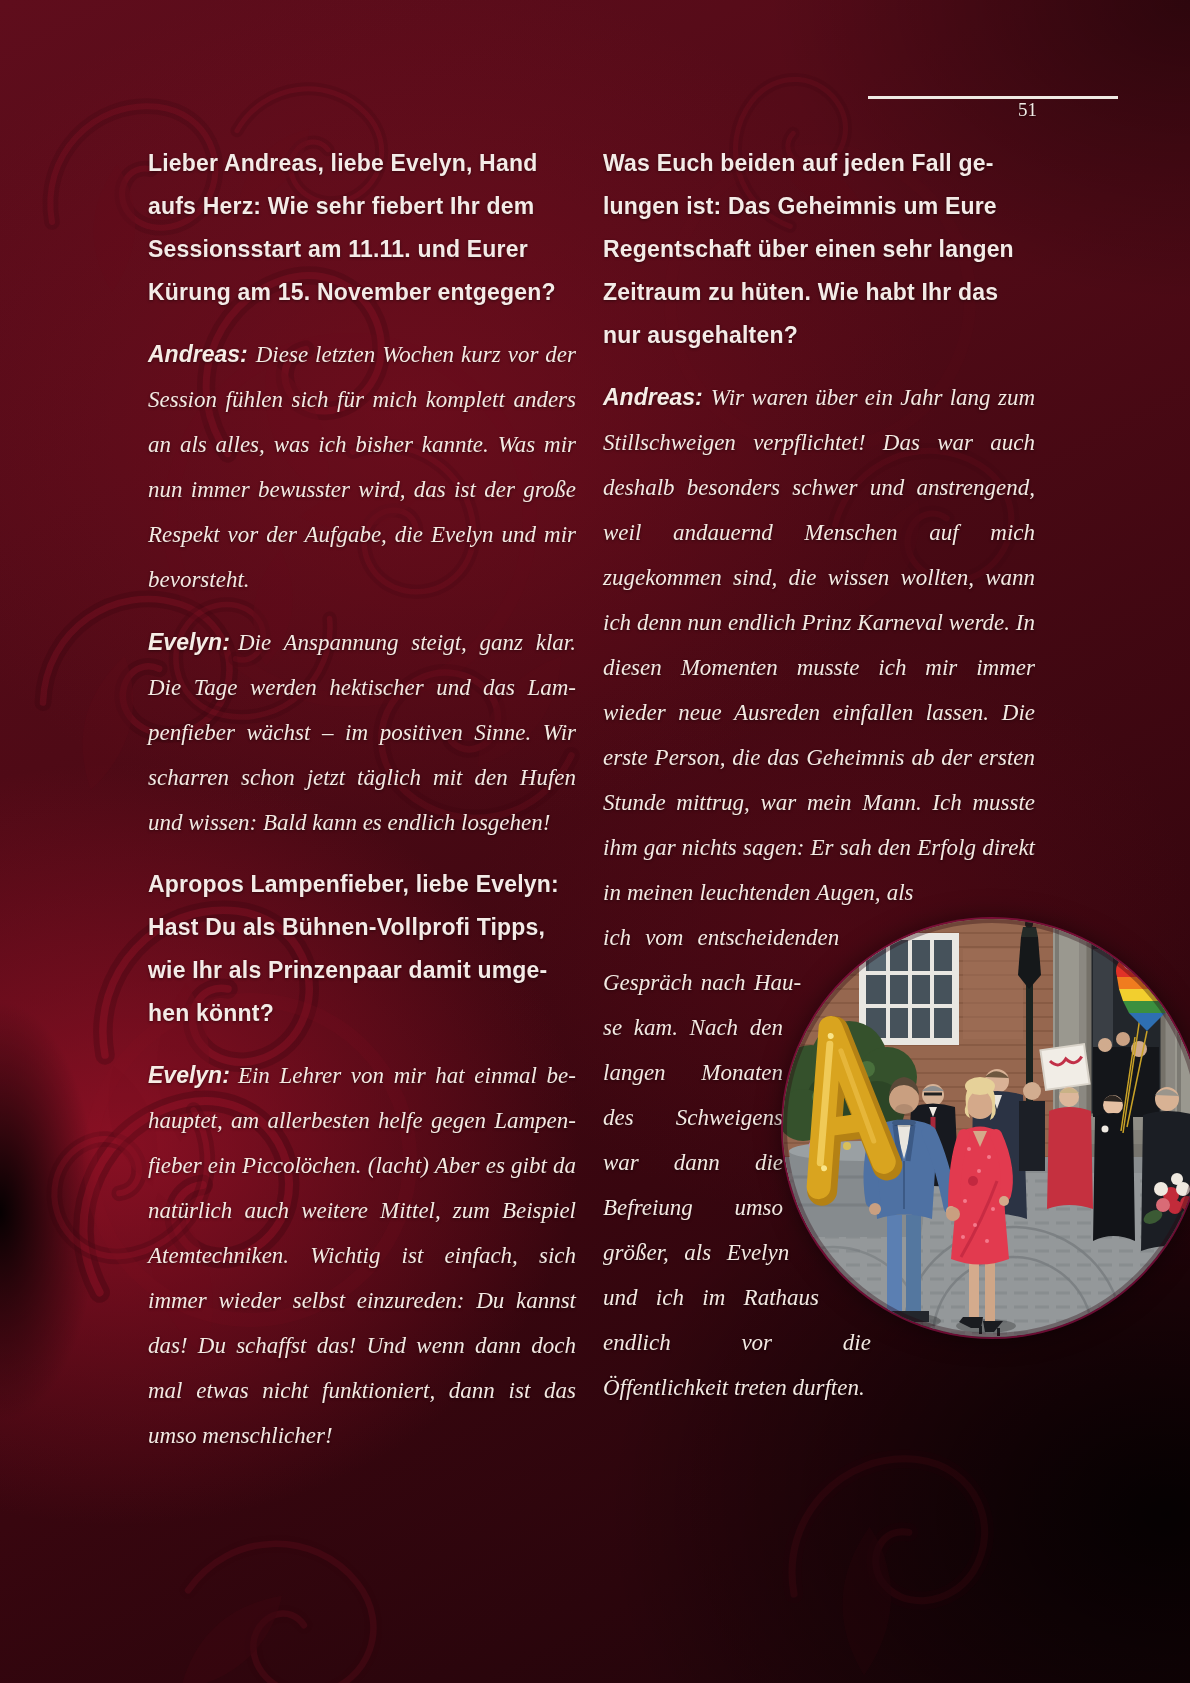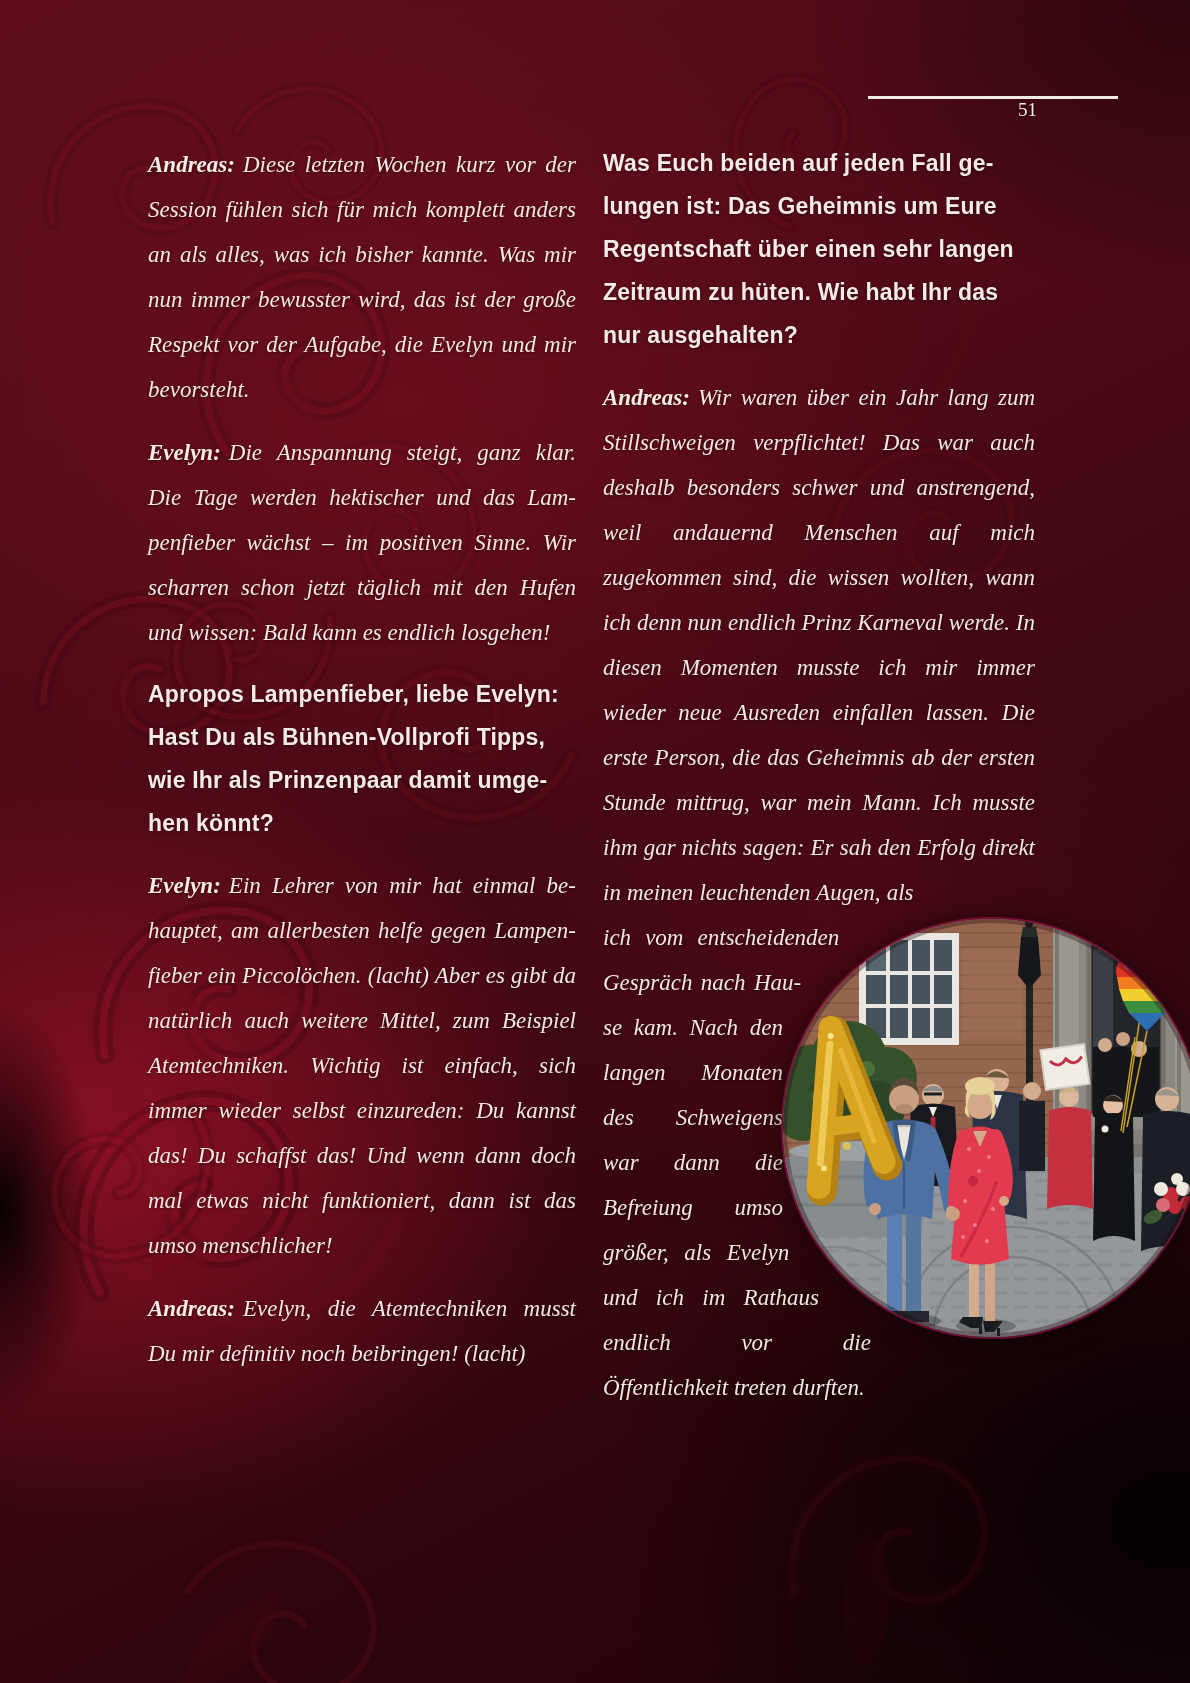--- a/index.html
+++ b/index.html
@@ -32,21 +32,21 @@
     font:700 23px/43px "Liberation Sans", sans-serif;
     letter-spacing:.2px;color:#f4ebe7;margin:0 0 18px 0;
     text-shadow:0 1px 3px rgba(0,0,0,.45);
   }
   .a{
     font:italic 400 23px/45px "Liberation Serif", serif;
     color:#f3e9e2;margin:0 0 18px 0;text-align:justify;
     text-shadow:0 1px 3px rgba(0,0,0,.45);
   }
   .speaker{
-    font-family:Liberation Serif, serif;font-weight:700;font-style:italic;
+    font-family:Liberation Sans, sans-serif;font-weight:700;font-style:italic;
     margin-right:.35em;color:#f6ece5;
   }
   
   .wrap-spacer{
     float:right;width:252px;height:1195px;
     shape-outside:circle(227px at 209px 986px);
   }
   .photo{
     position:absolute;left:783px;top:919px;width:418px;height:418px;
     border-radius:50%;overflow:hidden;
@@ -85,25 +85,25 @@
     <circle cx="820" cy="300" r="150" fill="none" stroke="#6d0d1d" stroke-width="12" opacity=".14"></circle>
     <circle cx="250" cy="1160" r="160" fill="none" stroke="#8f1226" stroke-width="14" opacity=".22"></circle>
   </svg>
 
   <div class="rule"></div>
   <div class="pagenum">51</div>
 
   <div class="cols">
 
     <div class="col col-left">
+      <p class="q"><span>Lieber Andreas, liebe Evelyn, Hand aufs Herz: Wie sehr fiebert Ihr dem Sessionsstart am 11.11. und Eurer Kürung am 15. November entgegen?</span></p>
       <p class="a"><span class="speaker">Andreas:</span><span>Diese letzten Wochen kurz vor der Session fühlen sich für mich komplett an­ders an als alles, was ich bisher kannte. Was mir nun immer bewusster wird, das ist der große Respekt vor der Aufgabe, die Evelyn und mir bevorsteht.</span></p>
       <p class="a"><span class="speaker">Evelyn:</span><span>Die Anspannung steigt, ganz klar. Die Tage werden hektischer und das Lam­penfieber wächst – im positiven Sinne. Wir scharren schon jetzt täglich mit den Hufen und wissen: Bald kann es endlich losgehen!</span></p>
       <p class="q"><span>Apropos Lampenfieber, liebe Evelyn: Hast Du als Bühnen-Vollprofi Tipps, wie Ihr als Prinzenpaar damit umge­hen könnt?</span></p>
       <p class="a"><span class="speaker">Evelyn:</span><span>Ein Lehrer von mir hat einmal be­hauptet, am allerbesten helfe gegen Lampen­fieber ein Piccolöchen. (lacht) Aber es gibt da natürlich auch weitere Mittel, zum Beispiel Atemtechniken. Wichtig ist einfach, sich immer wieder selbst einzureden: Du kannst das! Du schaffst das! Und wenn dann doch mal etwas nicht funktioniert, dann ist das umso menschlicher!</span></p>
-      <p class="a"><span class="speaker">Andreas:</span><span>Evelyn, die Atemtechniken musst Du mir definitiv noch beibringen! (lacht)</span></p>
     </div>
 
     <div class="col col-right">
       <div class="wrap-spacer" aria-hidden="true"></div>
       <p class="q"><span>Was Euch beiden auf jeden Fall ge­lungen ist: Das Geheimnis um Eure Regentschaft über einen sehr langen Zeitraum zu hüten. Wie habt Ihr das nur ausgehalten?</span></p>
       <p class="a"><span class="speaker">Andreas:</span><span>Wir waren über ein Jahr lang zum Stillschweigen verpflichtet! Das war auch deshalb besonders schwer und anstren­gend, weil andauernd Menschen auf mich zugekommen sind, die wissen wollten, wann ich denn nun endlich Prinz Karneval werde. In diesen Momenten musste ich mir immer wieder neue Ausreden einfallen lassen. Die erste Person, die das Geheimnis ab der ersten Stunde mittrug, war mein Mann. Ich muss­te ihm gar nichts sagen: Er sah den Erfolg direkt in meinen leuchtenden Augen, als ich vom ent­scheidenden Gespräch nach Hau­se kam. Nach den langen Monaten des Schwei­gens war dann die Befreiung umso größer, als Evelyn und ich im Rathaus end­lich vor die Öffentlichkeit treten durften.</span></p>
     </div>
 
   </div>
 

